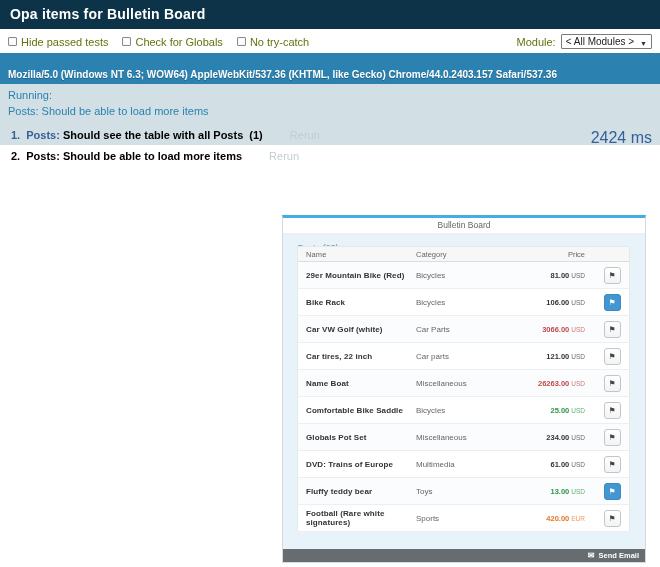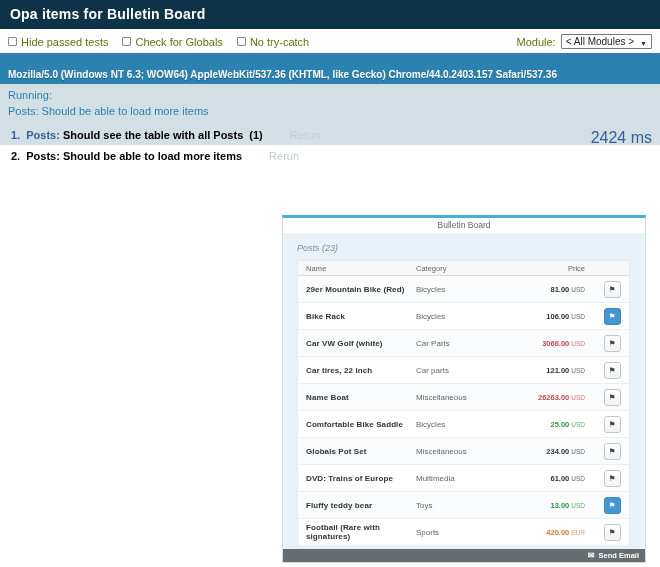--- a/index.html
+++ b/index.html
@@ -35,21 +35,21 @@
   .running .module-name { color:#000; }
   .test-name { font-weight:bold; color:#000; }
   .counts { font-weight:bold; color:#000; margin-left:3px; }
   .rerun { color:#c2ccd1; text-decoration:none; margin-left:24px; cursor:pointer; }
   .runtime { float:right; color:#366097; font-size:16px; }
 
   
   .app-frame { position:absolute; left:258px; top:215px; width:364px; height:348px; background:#e7f3f8; border:1px solid #d4dade; border-top:3px solid #45aede; overflow:hidden;margin-left:24px; }
   .app-header { background:#fff; height:16px; line-height:15px; text-align:center; font-size:8.5px; color:#666; border-bottom:1px solid #eef1f2; }
   .panel-title { font-size:9px; color:#7b8f9d; margin:9px 14px 6px; font-style:italic; }
-  .posts-table { position:absolute; left:14px; right:15px; top:42px; background:#3b82f6; border:1px solid #e4e9eb; border-bottom:none; }
+  .posts-table { position:absolute; left:14px; right:15px; top:28px; background:#3b82f6; border:1px solid #e4e9eb; border-bottom:none; }
   .thead { display:flex; height:15px; align-items:center; background:#f7f7f7; border-bottom:1px solid #ddd; font-size:7.5px; color:#666; }
   .trow { display:flex; height:27px; align-items:center; border-bottom:1px solid #ebeff1; font-size:8px; cursor:pointer; }
   .trow:nth-child(odd) { background:#fafcfd; }
   .trow:nth-child(even) { background:#fff; }
   .c-name { width:118px; padding-left:8px; color:#333; font-weight:bold; letter-spacing:.1px; }
   .thead .c-name { font-weight:normal; color:#666; }
   .c-cat { width:115px; color:#666; }
   .c-price { flex:1; text-align:right; padding-right:10px; font-size:7.5px; font-weight:bold; }
   .thead .c-price { font-weight:normal; }
   .c-price .cur { font-size:6.5px; opacity:.75; margin-left:2px; font-weight:normal; }
@@ -191,21 +191,21 @@
         </div>
         <div class="trow">
           <span class="c-name">Fluffy teddy bear</span>
           <span class="c-cat">Toys</span>
           <span class="c-price p-success"><span>13.00</span><span class="cur">USD</span></span>
           <span class="c-flag">
             <button class="flag-btn on">⚑</button>
           </span>
         </div>
         <div class="trow">
-          <span class="c-name">Football (Rare with signatures)</span>
+          <span class="c-name">Football (Rare white signatures)</span>
           <span class="c-cat">Sports</span>
           <span class="c-price p-warning"><span>420.00</span><span class="cur">EUR</span></span>
           <span class="c-flag">
             <button class="flag-btn">⚑</button>
           </span>
         </div>
       </div>
   </div>
   <div class="app-footer">
     <span class="env">✉</span>

